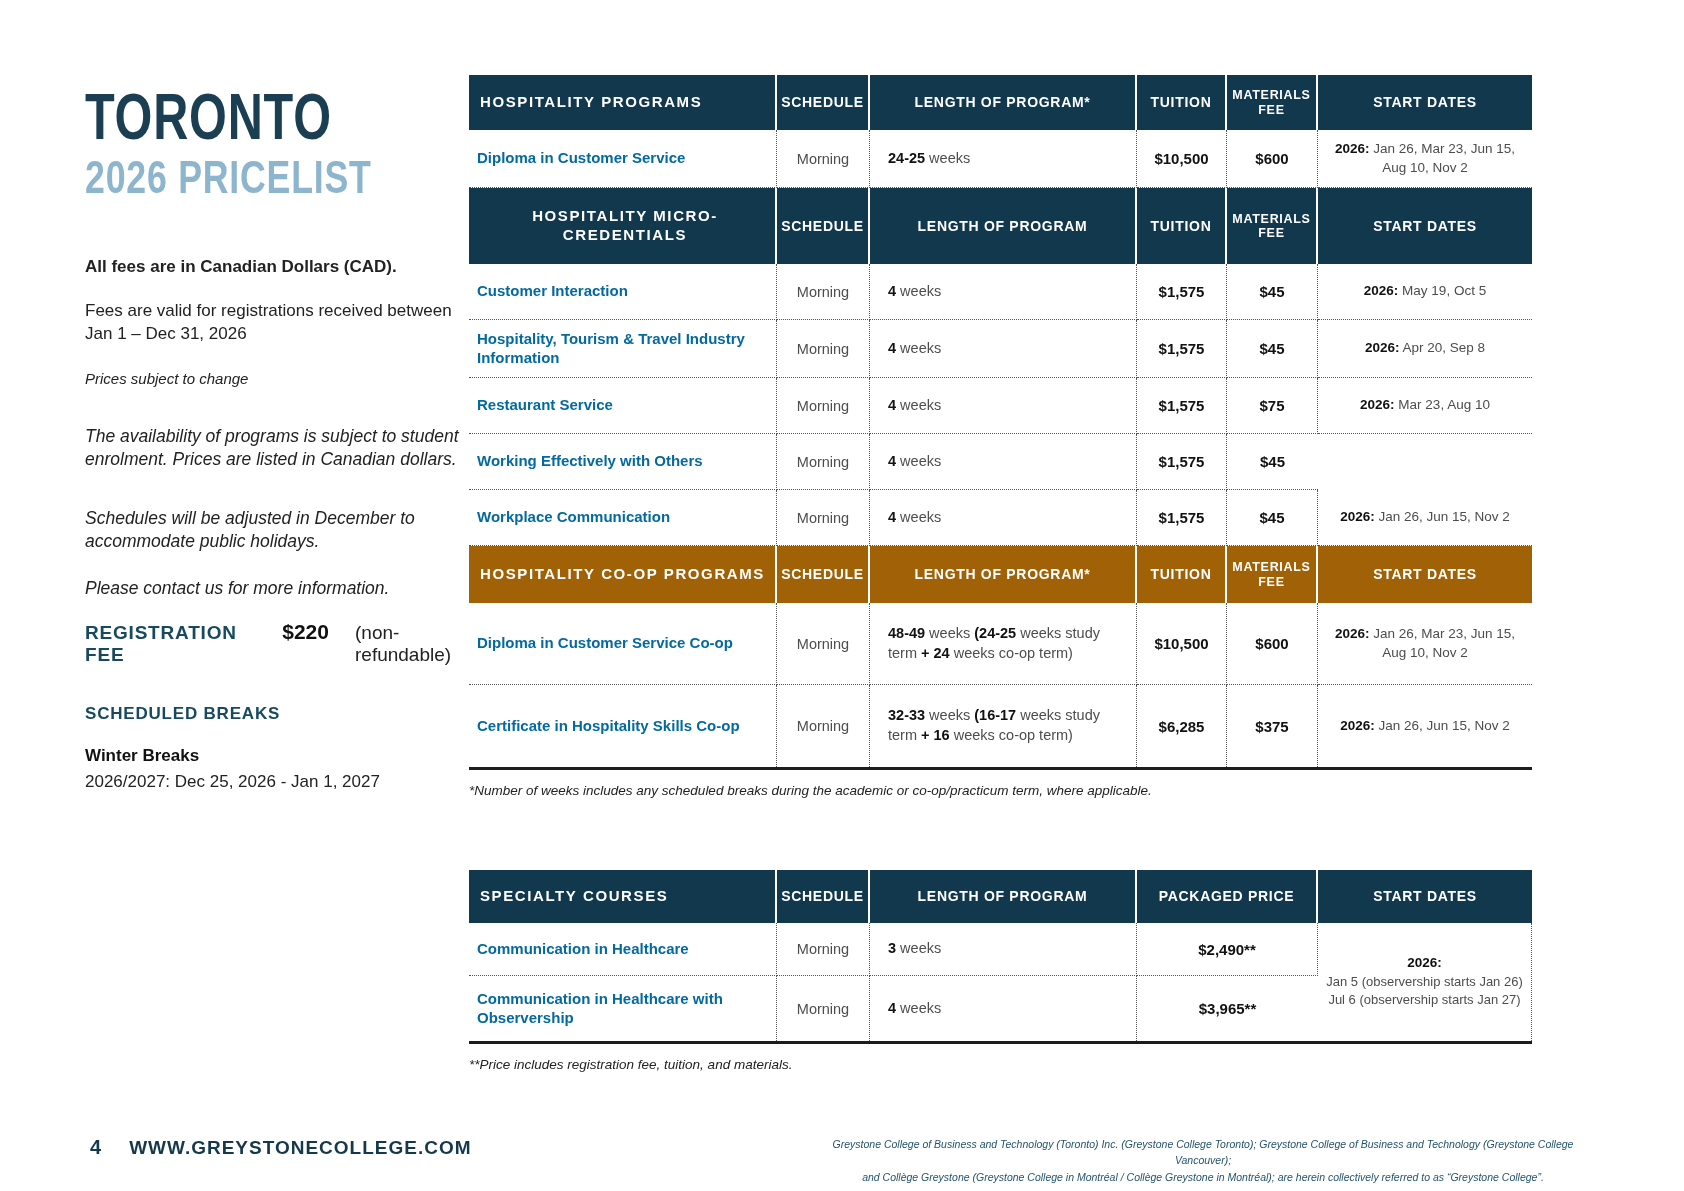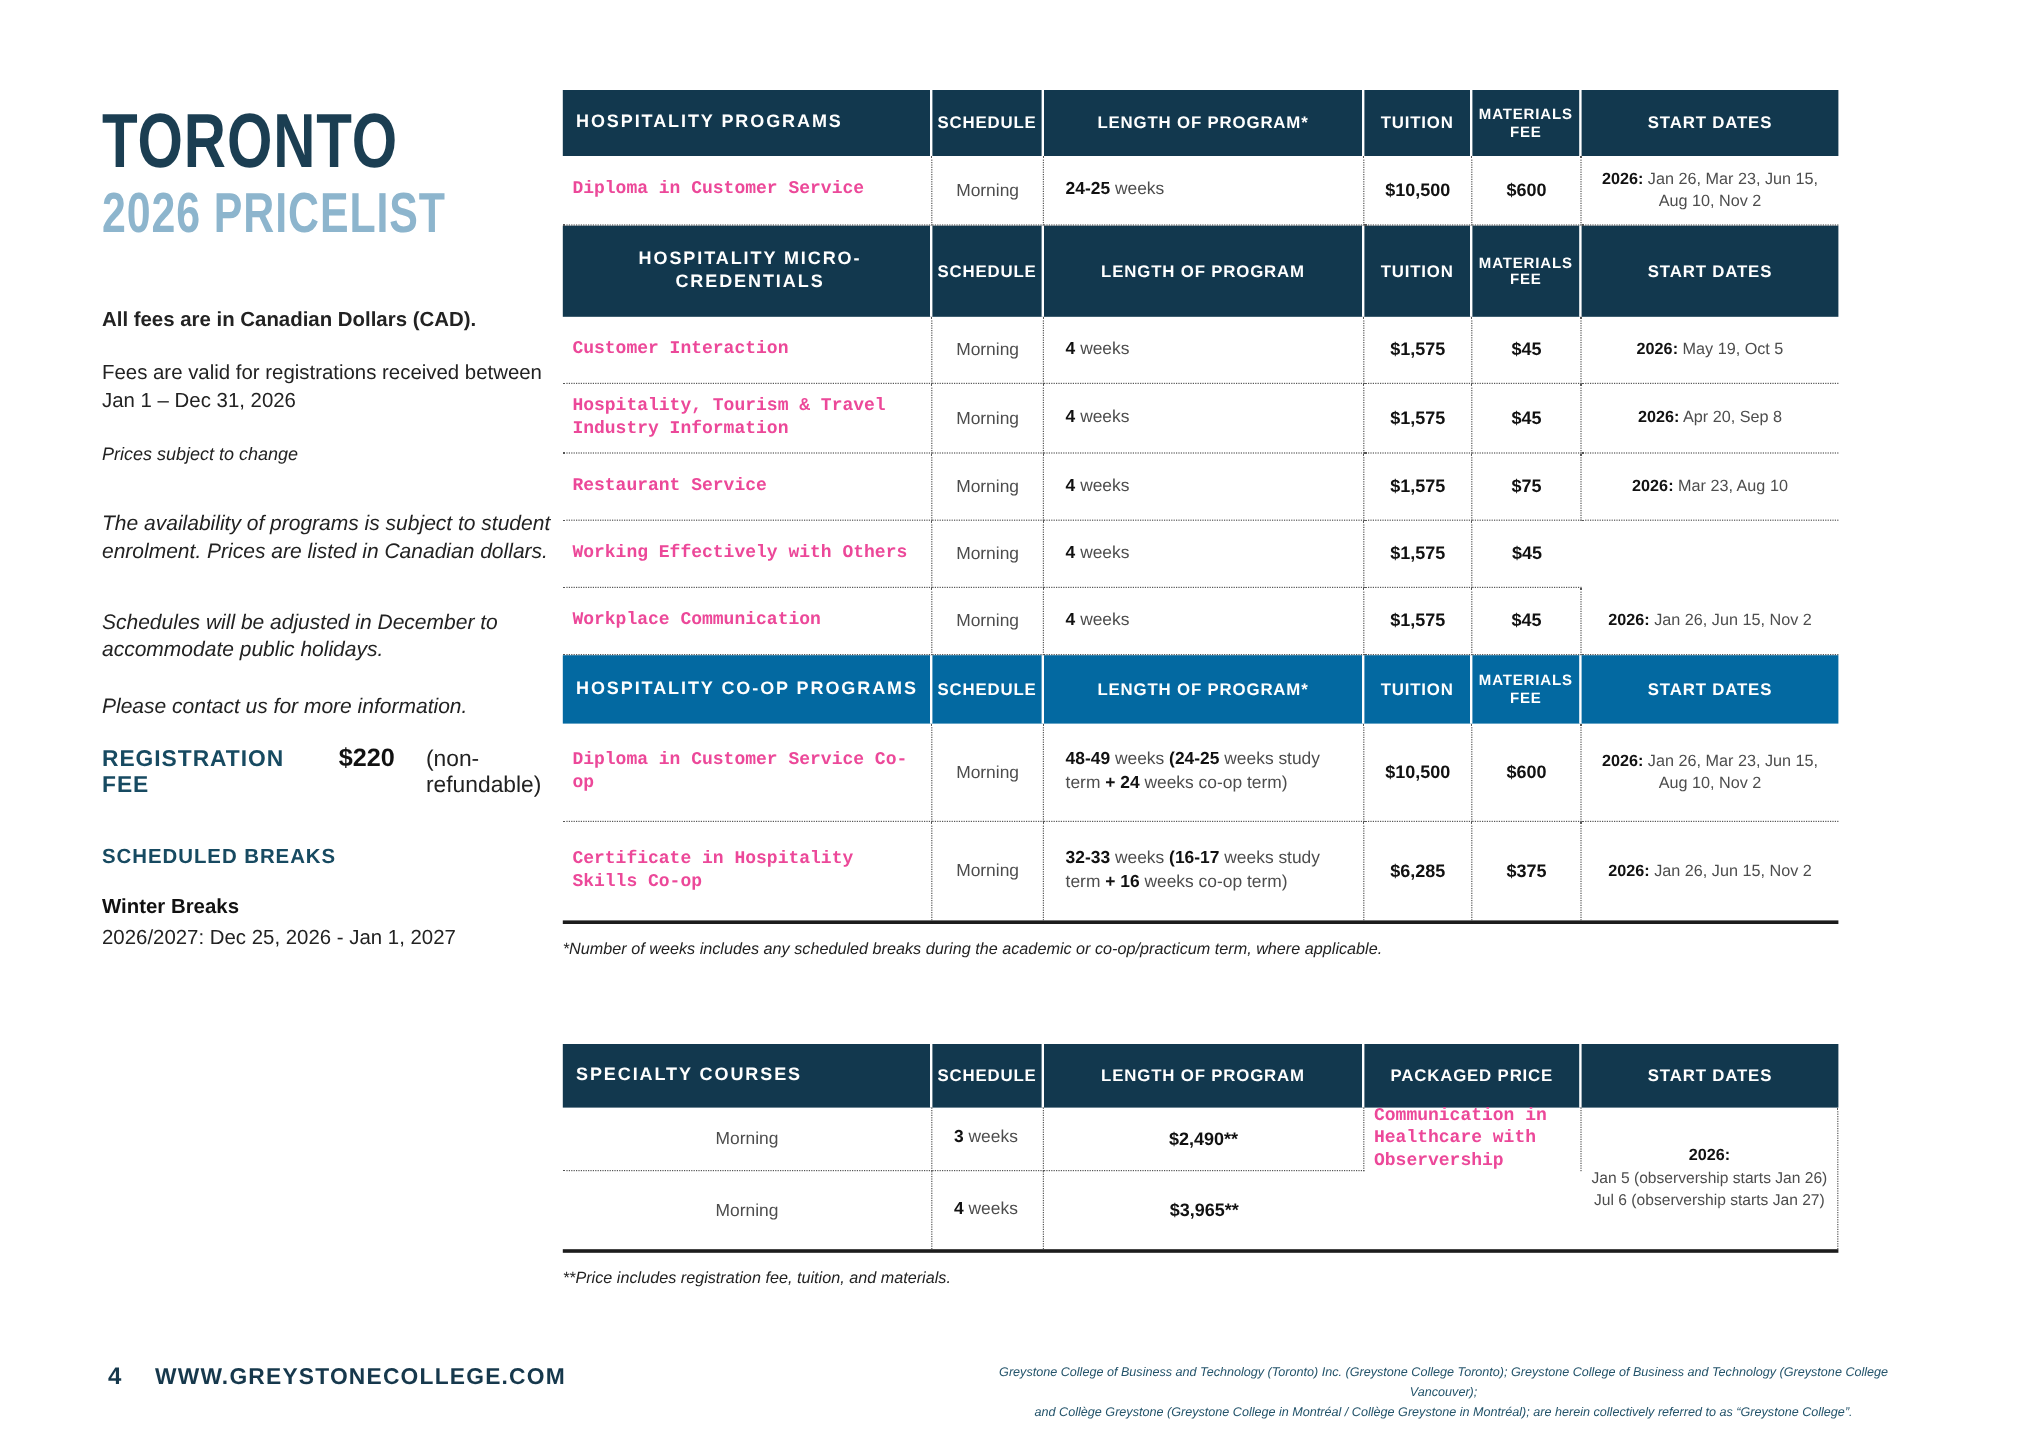--- a/index.html
+++ b/index.html
@@ -25,31 +25,31 @@
   .regfee .note{font-size:19px;color:#222;}
   .breaks-lbl{margin-top:38px;font-size:17px;font-weight:bold;color:#174a61;letter-spacing:.8px;}
   .winter-lbl{margin-top:22px;font-size:17px;font-weight:bold;color:#111;}
   .winter-dates{margin-top:6px;font-size:17px;color:#222;}
   
   .content{position:absolute;left:469px;top:75px;width:1063px;}
   .tbl{border-bottom:3px solid #1c1c1c;}
   .trow{display:grid;grid-template-columns:308px 93px 267px 90px 91px 214px;}
   .sp-head{display:grid;grid-template-columns:308px 93px 267px 181px 214px;}
   .thead{background:#12384e;color:#fff;}
-  .thead-blue{background:#0369a1;color:#fff;}
+  .thead-blue{background:#a16207;color:#fff;}
   .hc{display:flex;align-items:center;justify-content:center;text-align:center;
       font-weight:bold;font-size:14px;letter-spacing:.7px;border-right:2px solid #fff;
       padding:4px 5px;line-height:1.15;}
   .hc:last-child{border-right:none;}
   .hc.title{justify-content:flex-start;text-align:center;font-size:15px;letter-spacing:1.6px;
       padding-left:11px;line-height:1.25;}
   .cell{display:flex;align-items:center;border-right:1px dotted #555;border-bottom:1px dotted #555;
       font-size:14.5px;color:#4d4d4d;}
   .cell:last-child{border-right:none;}
-  .c-name{font-weight:bold;font-size:15px;color:#ec4899;padding:7px 10px 7px 8px;line-height:1.25;font-family:Liberation Mono, monospace;}
+  .c-name{font-weight:bold;font-size:15px;color:#0369a1;padding:7px 10px 7px 8px;line-height:1.25;}
   .c-sched{justify-content:center;}
   .c-len{padding-left:18px;padding-right:10px;line-height:1.35;}
   .c-money{justify-content:center;font-weight:bold;font-size:15px;color:#111;}
   .c-start{justify-content:center;text-align:center;font-size:13.5px;padding:4px 8px;line-height:1.4;}
   .segs .b{font-weight:bold;color:#111;}
   .footnote{font-style:italic;font-size:13.5px;color:#222;margin-top:13px;}
   .sp-wrap{margin-top:72px;}
   .sp-body{display:grid;grid-template-columns:308px 93px 267px 181px 214px;grid-template-rows:53px 65px;}
   .sp-start{grid-column:5;grid-row:1/3;flex-direction:column;justify-content:center;border-bottom:none;}
   .sp-start .yr{font-weight:bold;color:#111;font-size:13.5px;}
@@ -225,20 +225,21 @@
   <div class="sp-wrap tbl">
     <div class="sp-head thead" style="height:53px">
       <div class="hc title">SPECIALTY COURSES</div>
       <div class="hc">SCHEDULE</div>
       <div class="hc">LENGTH OF PROGRAM</div>
       <div class="hc">PACKAGED PRICE</div>
       <div class="hc">START DATES</div>
     </div>
 
     <div class="sp-body">
+      <div class="cell c-name">Communication in Healthcare</div>
       <div class="cell c-sched">Morning</div>
       <div class="cell c-len">
           <span class="segs"><span class="b">3</span><span> weeks</span></span>
         </div>
       <div class="cell c-money">$2,490**</div>
 
       <div class="cell c-start sp-start">
         <span class="yr">2026:</span>
         <span class="ln">Jan 5 (observership starts Jan 26)</span>
         <span class="ln">Jul 6 (observership starts Jan 27)</span>

